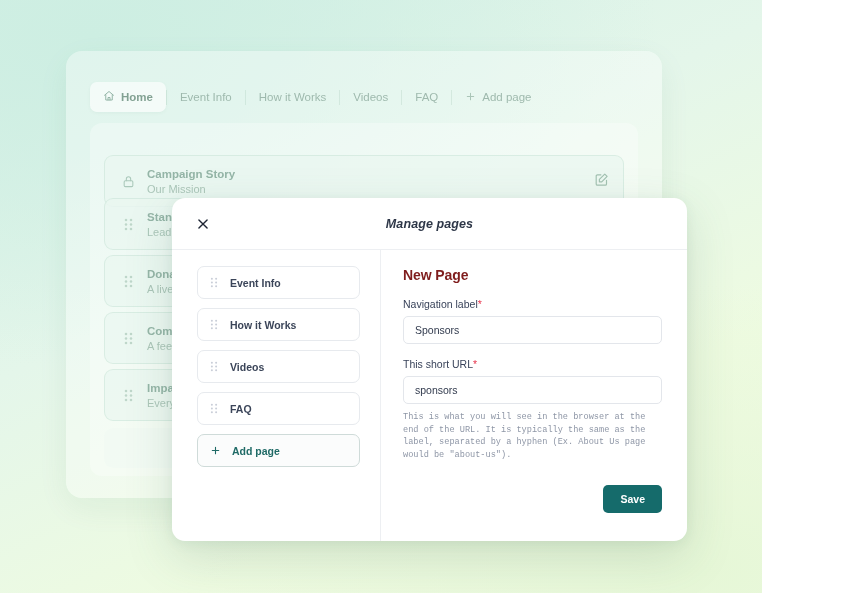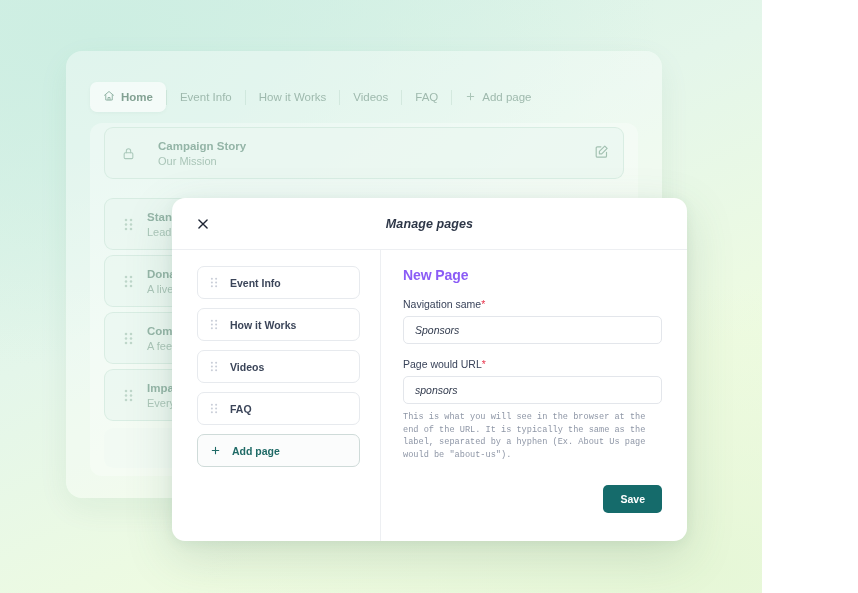--- a/index.html
+++ b/index.html
@@ -188,21 +188,21 @@
   }
   .page-item.add .lbl { color: #1f6a66; margin-left: 11px; }
 
   .right-col {
     flex: 1;
     padding: 17px 25px 0 22px;
   }
   .sec-title {
     font-size: 14px;
     font-weight: bold;
-    color: #8b5cf6;
+    color: #7f1d1d;
     margin-bottom: 15px;
     letter-spacing: -0.1px;
   }
   .field-label {
     font-size: 10.5px;
     color: #39435a;
     margin-bottom: 6px;
   }
   .req { color: #e8384f; }
   .txtinput {
@@ -210,21 +210,20 @@
     height: 28px;
     border: 1px solid #e3e6eb;
     border-radius: 5px;
     padding: 0 11px;
     font-size: 10.5px;
     color: #323b4e;
     font-family: "Liberation Sans", sans-serif;
     background: #fff;
     outline: none;
     margin-bottom: 14px;
-    font-style: italic;
   }
   .txtinput.last { margin-bottom: 7px; }
   .helper {
     font-size: 8.6px;
     line-height: 12.6px;
     color: #8e96a6;
     font-family: Liberation Mono, monospace;
   }
   .save-row {
     position: absolute;
@@ -290,21 +289,21 @@
           <svg width="11" height="11" viewBox="0 0 24 24" stroke="#a6c2b4" stroke-width="2.2" stroke-linecap="round">
             <path d="M12 5v14M5 12h14"></path>
           </svg>
         </span>
         <span>Add page</span>
       </div>
     </div>
 
     <div class="panel">
 
-      <div class="story-card" style="top:4px;gap:11px;">
+      <div class="story-card" style="top:32px;">
         <span class="handle">
           <svg width="13" height="13" viewBox="0 0 24 24" fill="none" stroke="#a8c6b8" stroke-width="2" stroke-linecap="round" stroke-linejoin="round">
             <rect x="4" y="10.5" width="16" height="11" rx="2.2"></rect>
               <path d="M8 10.5V7.2a4 4 0 0 1 8 0v3.3"></path>
           </svg>
         </span>
         <div class="txt">
           <div class="story-title">Campaign Story</div>
           <div class="story-sub">Our Mission</div>
         </div>
@@ -466,26 +465,26 @@
             </svg>
           </span>
           <span class="lbl">Add page</span>
         </div>
       </div>
 
       <div class="right-col">
         <div class="sec-title">New Page</div>
 
         <div class="field-label">
-          <span>Navigation same</span><span class="req">*</span>
+          <span>Navigation label</span><span class="req">*</span>
         </div>
         <input class="txtinput" type="text" value="Sponsors" placeholder="Navigation label" style="">
 
         <div class="field-label">
-          <span>Page would URL</span><span class="req">*</span>
+          <span>This short URL</span><span class="req">*</span>
         </div>
         <input class="txtinput last" type="text" value="sponsors" placeholder="Page short URL" style="">
 
         <div class="helper">This is what you will see in the browser at the end of the URL. It is typically the same as the label, separated by a hyphen (Ex. About Us page would be "about-us").</div>
       </div>
     </div>
 
     <div class="save-row">
       <button class="save-btn">Save</button>
     </div>

